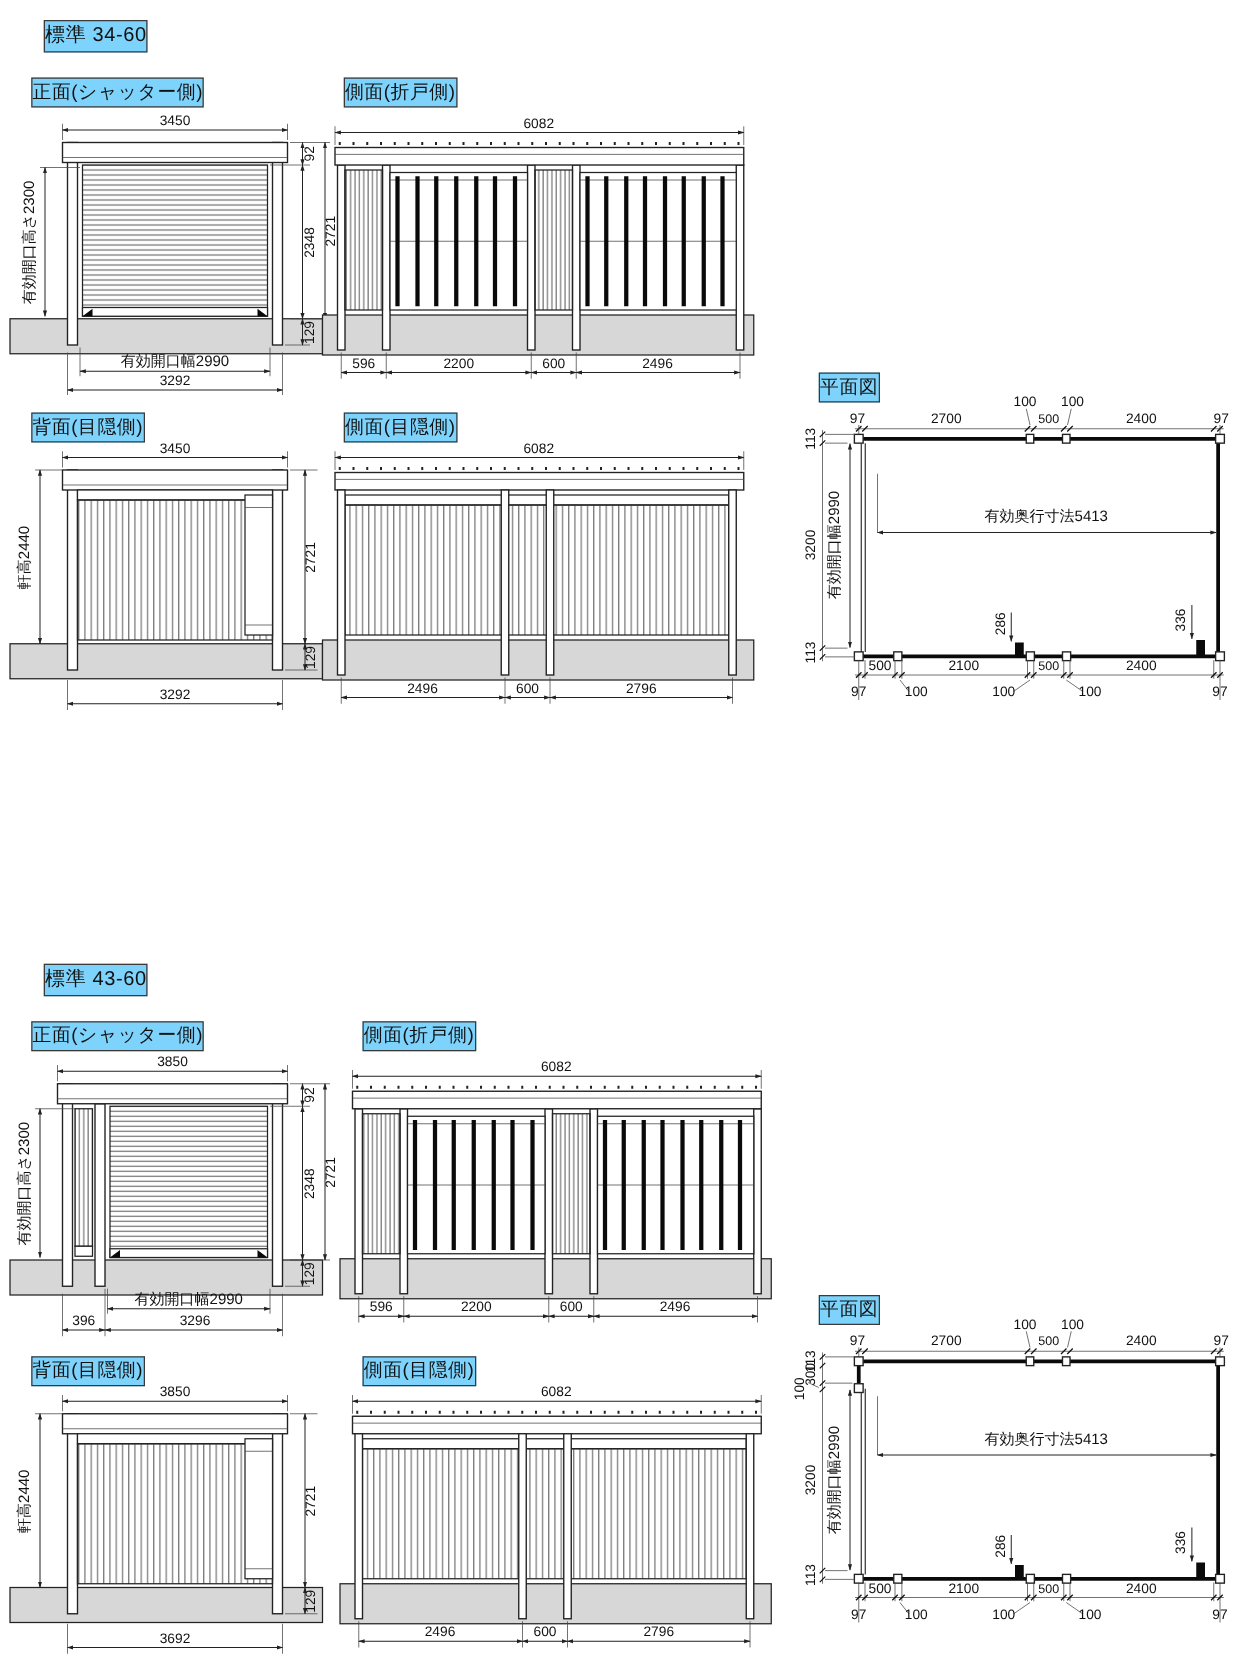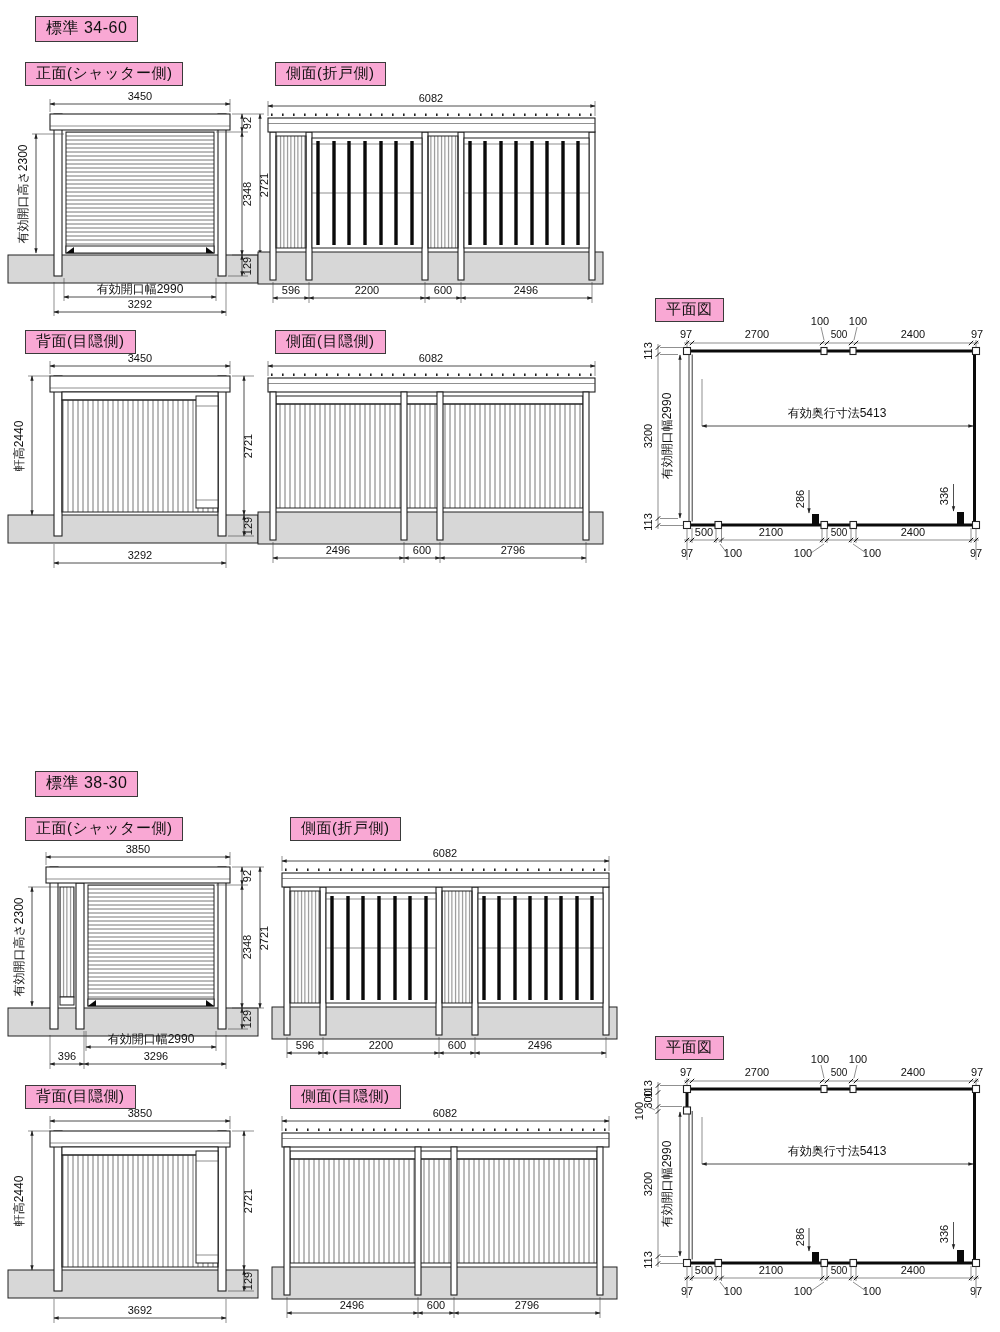--- a/index.html
+++ b/index.html
@@ -1,20 +1,20 @@
 <!DOCTYPE html>
 <html><head>
 <meta charset="utf-8">
 <style>
   html,body{margin:0;padding:0;background:#fff}
   .page{position:relative;width:1000px;height:1332px;background:#fff;overflow:hidden;
         font-family:"Liberation Sans",sans-serif;color:#111}
   .abs{position:absolute}
-  .box{display:inline-block;border:1.5px solid #3a3a3a;background:#f9a8d4;
-       padding:1px 10px 2px;font-size:15px;letter-spacing:.5px;white-space:nowrap}
+  .box{display:inline-block;border:1.5px solid #3a3a3a;background:#7dd3fc;
+       padding:1px 0 2px;font-size:15px;letter-spacing:.5px;white-space:nowrap}
   .title{font-size:16px}
   svg{display:block;overflow:visible}
   svg text{font-family:"Liberation Sans",sans-serif;font-size:11px;fill:#111}
   text.jt{font-size:12px}
   text.sm{font-size:10px}
   .thin{stroke:#444;stroke-width:.6;fill:none}
   .dim{stroke:#222;stroke-width:.8;fill:none}
   .thk{stroke:#0a0a0a;stroke-width:3;fill:none}
   .dbl{stroke:#222;stroke-width:.9;fill:none}
   .tick{stroke:#111;stroke-width:1;fill:none}
@@ -269,21 +269,21 @@
   <line class="thin" x1="80" y1="228" x2="87" y2="237"></line>
       <line class="thin" x1="184" y1="228" x2="171" y2="237"></line>
       <line class="thin" x1="213" y1="228" x2="226" y2="237"></line>
   <text x="47" y="241" text-anchor="middle">97</text>
   <text x="93" y="241" text-anchor="middle">100</text>
   <text x="163" y="241" text-anchor="middle">100</text>
   <text x="232" y="241" text-anchor="middle">100</text>
   <text x="336" y="241" text-anchor="middle">97</text>
 </svg>
 
-<div class="abs box title" style="left:35px;top:771px">標準 38-30</div>
+<div class="abs box title" style="left:35px;top:771px">標準 43-60</div>
 
 <div class="abs box" style="left:25px;top:817px">正面(シャッター側)</div>
 <svg class="abs" style="left:6px;top:843px" width="266" height="240">
   <rect class="ground" x="2" y="165" width="250" height="28"></rect>
   <rect class="post" x="44" y="24" width="8" height="162"></rect>
   <rect class="post" x="70" y="40" width="8" height="146"></rect>
   <rect class="post" x="212" y="24" width="8" height="162"></rect>
   <rect class="post" x="40" y="24" width="184" height="16"></rect>
       <line class="thin" x1="40" y1="36" x2="224" y2="36"></line>
   <rect class="panel" x="54" y="44" width="14" height="110" fill="url(#vl2)"></rect>

